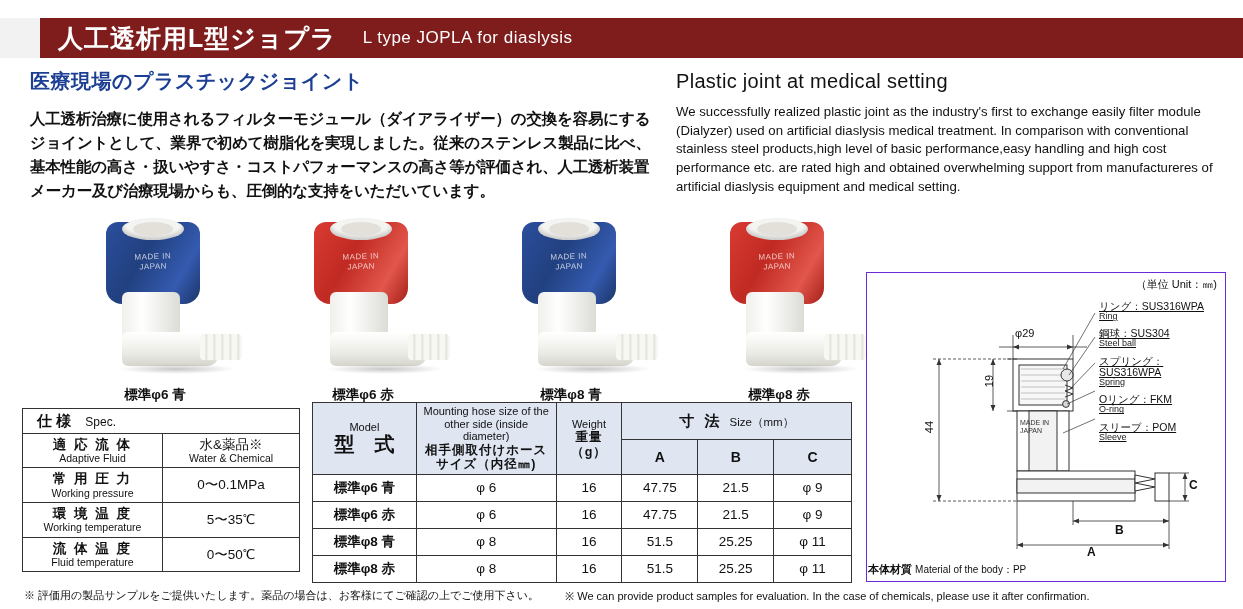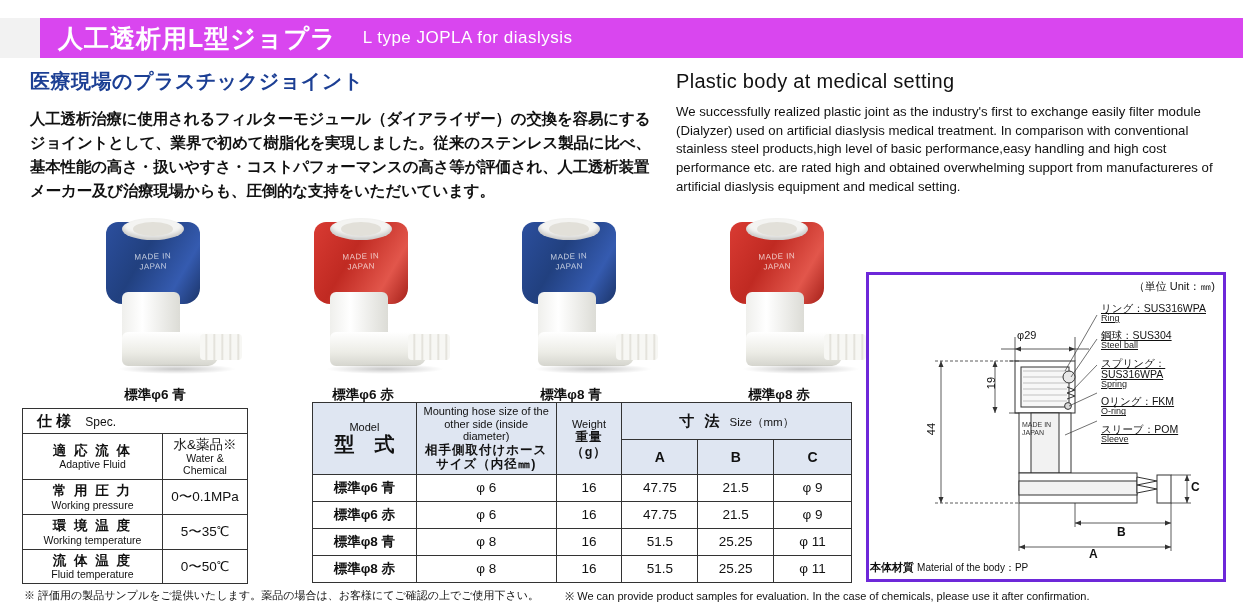--- a/index.html
+++ b/index.html
@@ -11,21 +11,21 @@
     color: #111;
     overflow: hidden;
     position: relative;
   }
 
   
   .header {
     position: absolute;
     left: 0; top: 18px;
     width: 1243px; height: 40px;
-    background: #d946ef;
+    background: #7f1d1d;
     display: flex;
     align-items: center;
   }
   .header .side-tab {
     width: 40px; height: 40px;
     background: #f2f2f2;
   }
   .header .title-ja {
     color: #ffffff;
     font-size: 25px;
@@ -161,21 +161,21 @@
     position: absolute;
     left: 30px; top: 150px;
     width: 118px; height: 10px;
     background: radial-gradient(ellipse at center, rgba(0,0,0,0.22), rgba(0,0,0,0) 70%);
   }
 
   
   .spec-table {
     position: absolute;
     left: 22px; top: 408px;
-    width: 226px;
+    width: 278px;
     border-collapse: collapse;
     font-size: 13px;
   }
   .spec-table td {
     border: 1px solid #333;
     padding: 3px 4px;
     text-align: center;
     vertical-align: middle;
     line-height: 1.15;
   }
@@ -231,21 +231,21 @@
   .model-table .th-dim .en { font-size: 11.5px; font-weight: normal; letter-spacing: 0; }
   .model-table .model-cell { font-weight: bold; font-size: 13.5px; }
   .model-table td { font-size: 13.5px; height: 27px; }
   .model-table .abc { background: #dfe6f2; font-weight: bold; font-size: 14px; }
 
   
   .drawing {
     position: absolute;
     left: 866px; top: 272px;
     width: 360px; height: 310px;
-    border: 3px solid #6d28d9;
+    border: 1px solid #6d28d9;
     background: #fff;
   }
   .drawing .unit {
     position: absolute;
     right: 8px; top: 4px;
     font-size: 11px;
   }
   .legend {
     position: absolute;
     left: 232px; top: 28px;
@@ -284,21 +284,21 @@
   <div class="title-ja">人工透析用L型ジョプラ</div>
   <div class="title-en">L type JOPLA for diaslysis</div>
 </div>
 
 <div class="intro-left">
   <div class="h2">医療現場のプラスチックジョイント</div>
   <div class="body">人工透析治療に使用されるフィルターモジュール（ダイアライザー）の交換を容易にするジョイントとして、業界で初めて樹脂化を実現しました。従来のステンレス製品に比べ、基本性能の高さ・扱いやすさ・コストパフォーマンスの高さ等が評価され、人工透析装置メーカー及び治療現場からも、圧倒的な支持をいただいています。</div>
 </div>
 
 <div class="intro-right">
-  <div class="h2">Plastic body at medical setting</div>
+  <div class="h2">Plastic joint at medical setting</div>
   <div class="body">We successfully realized plastic joint as the industry's first to exchange easily filter module (Dialyzer) used on artificial diaslysis medical treatment. In comparison with conventional  stainless steel products,high level of basic performance,easy handling and high cost performance etc. are rated high and obtained overwhelming support from manufactureres of artificial diaslysis equipment and medical setting.</div>
 </div>
 
 <div class="products">
 
   <div class="product" style="left:0px;">
     <div class="joint">
       <div class="cap cap-blue">
         <div class="txt">MADE IN<br>JAPAN</div>
       </div>

